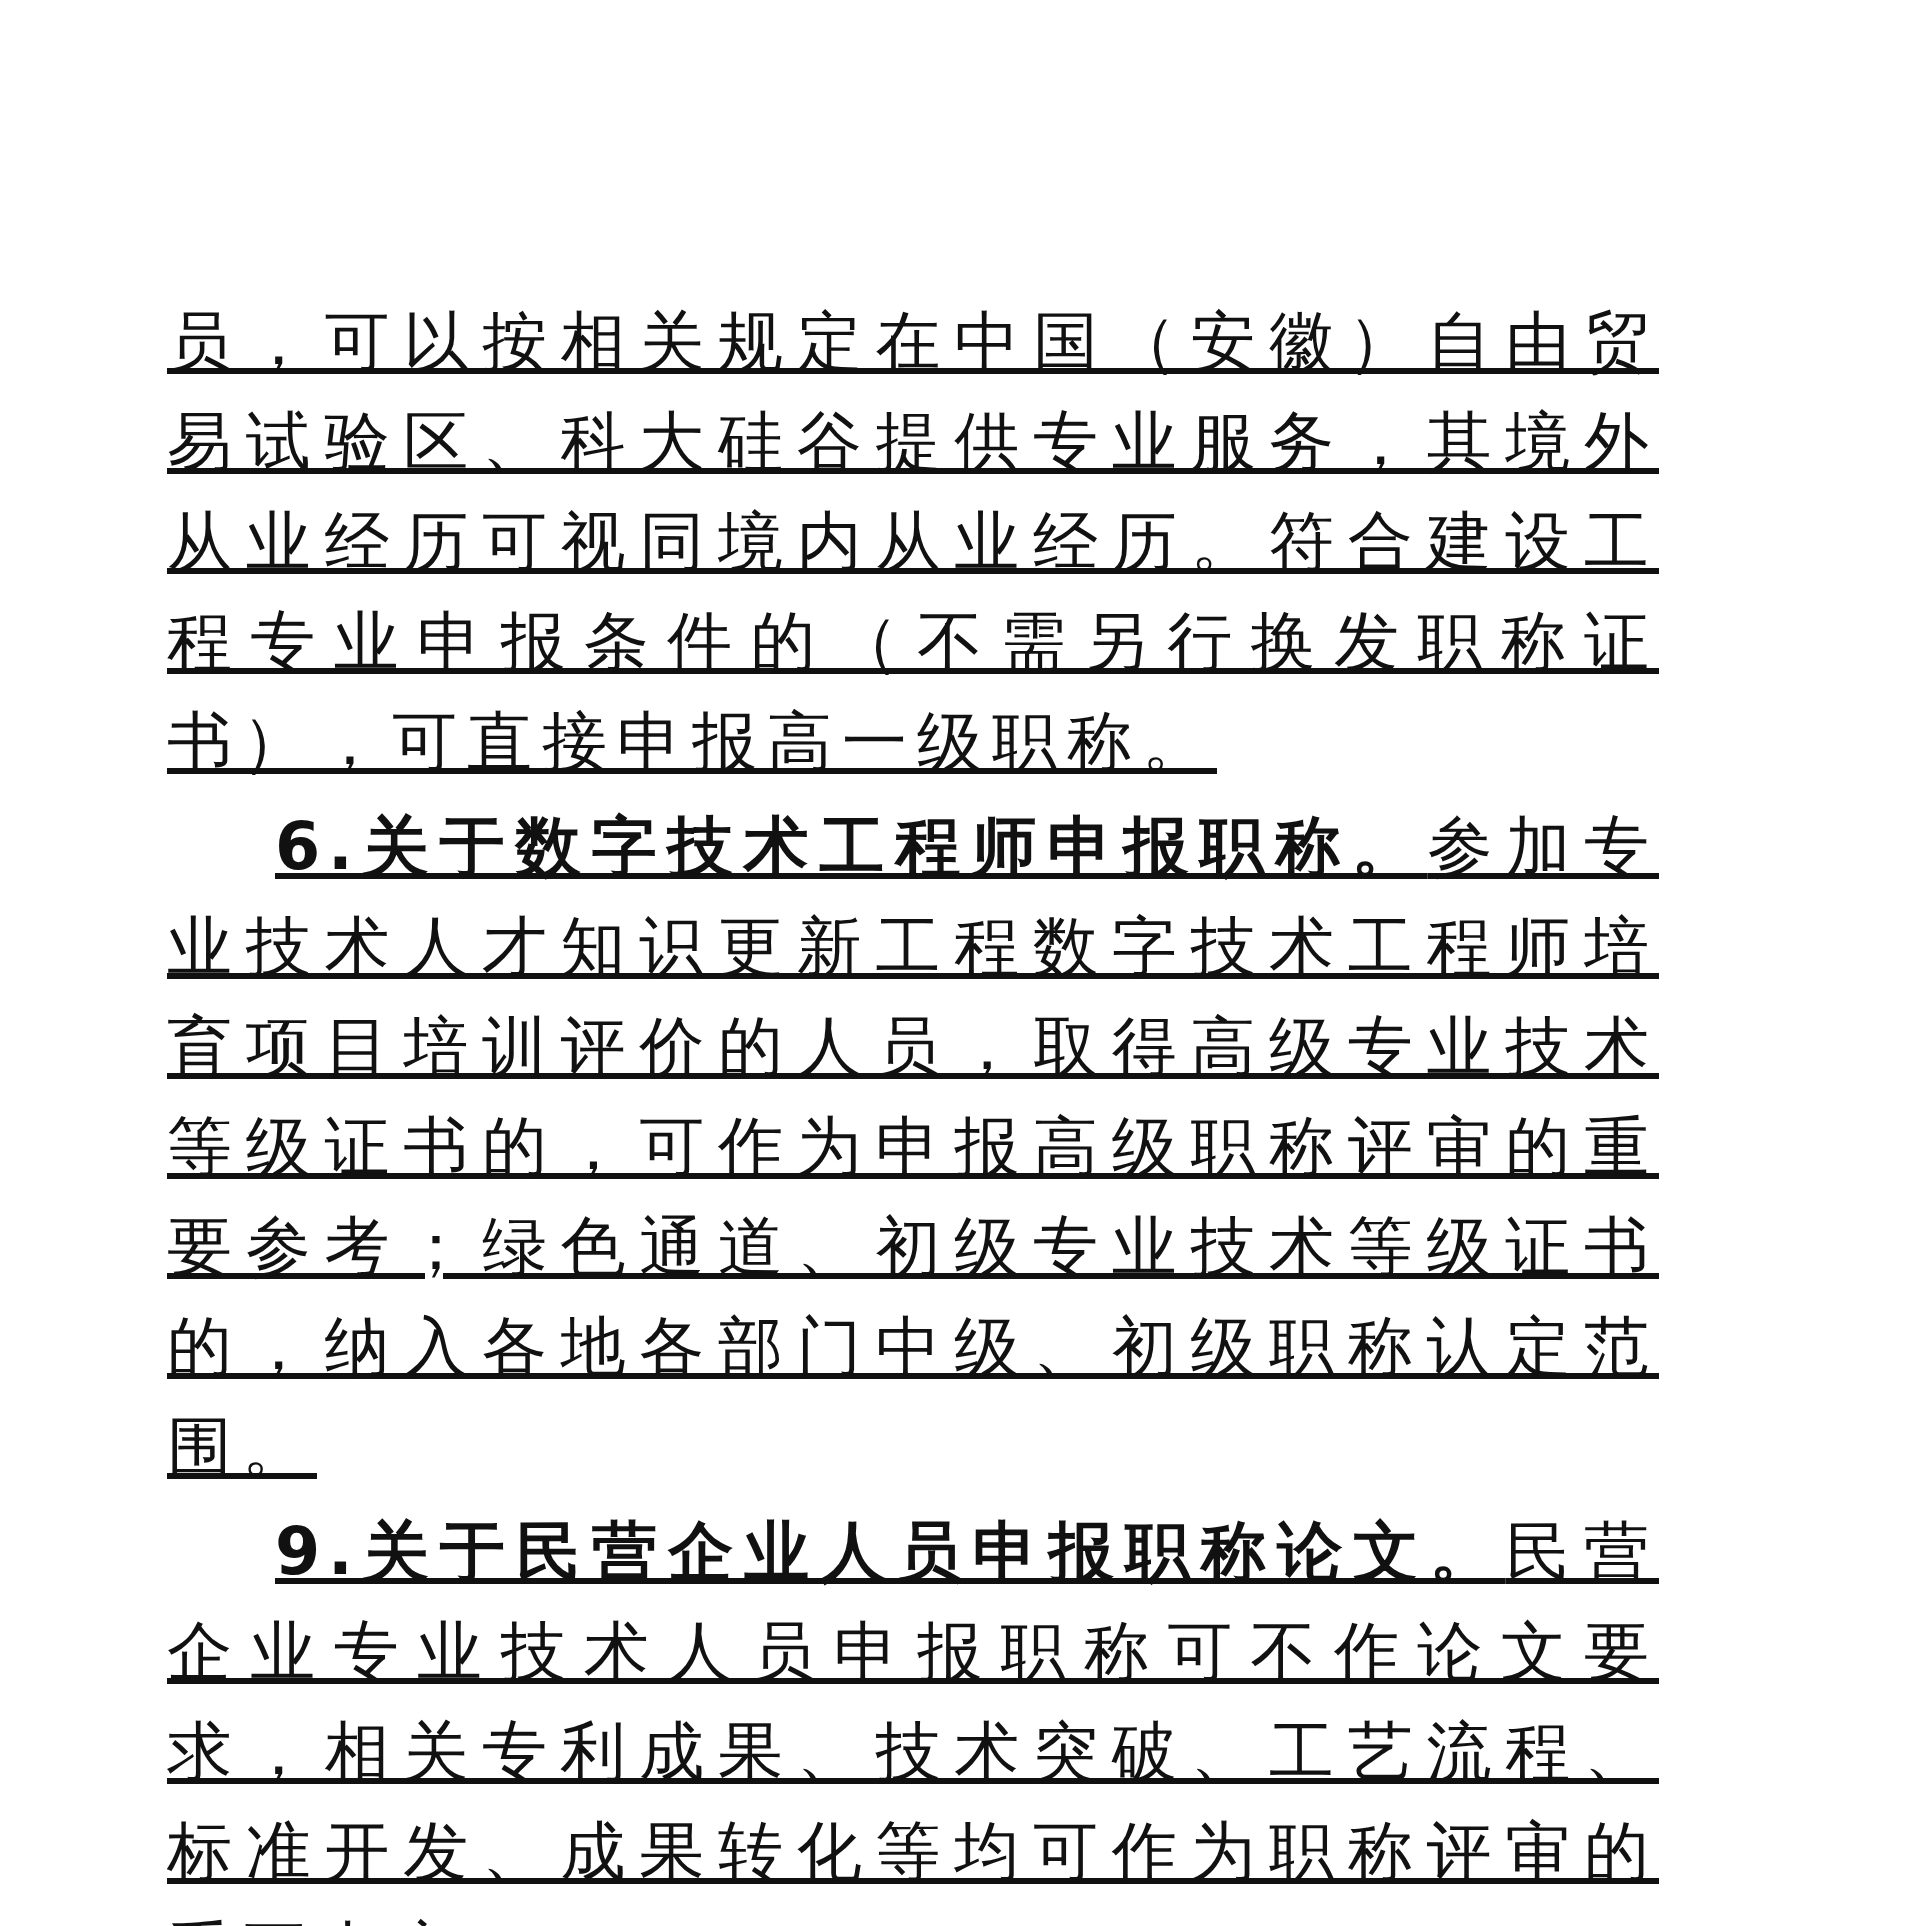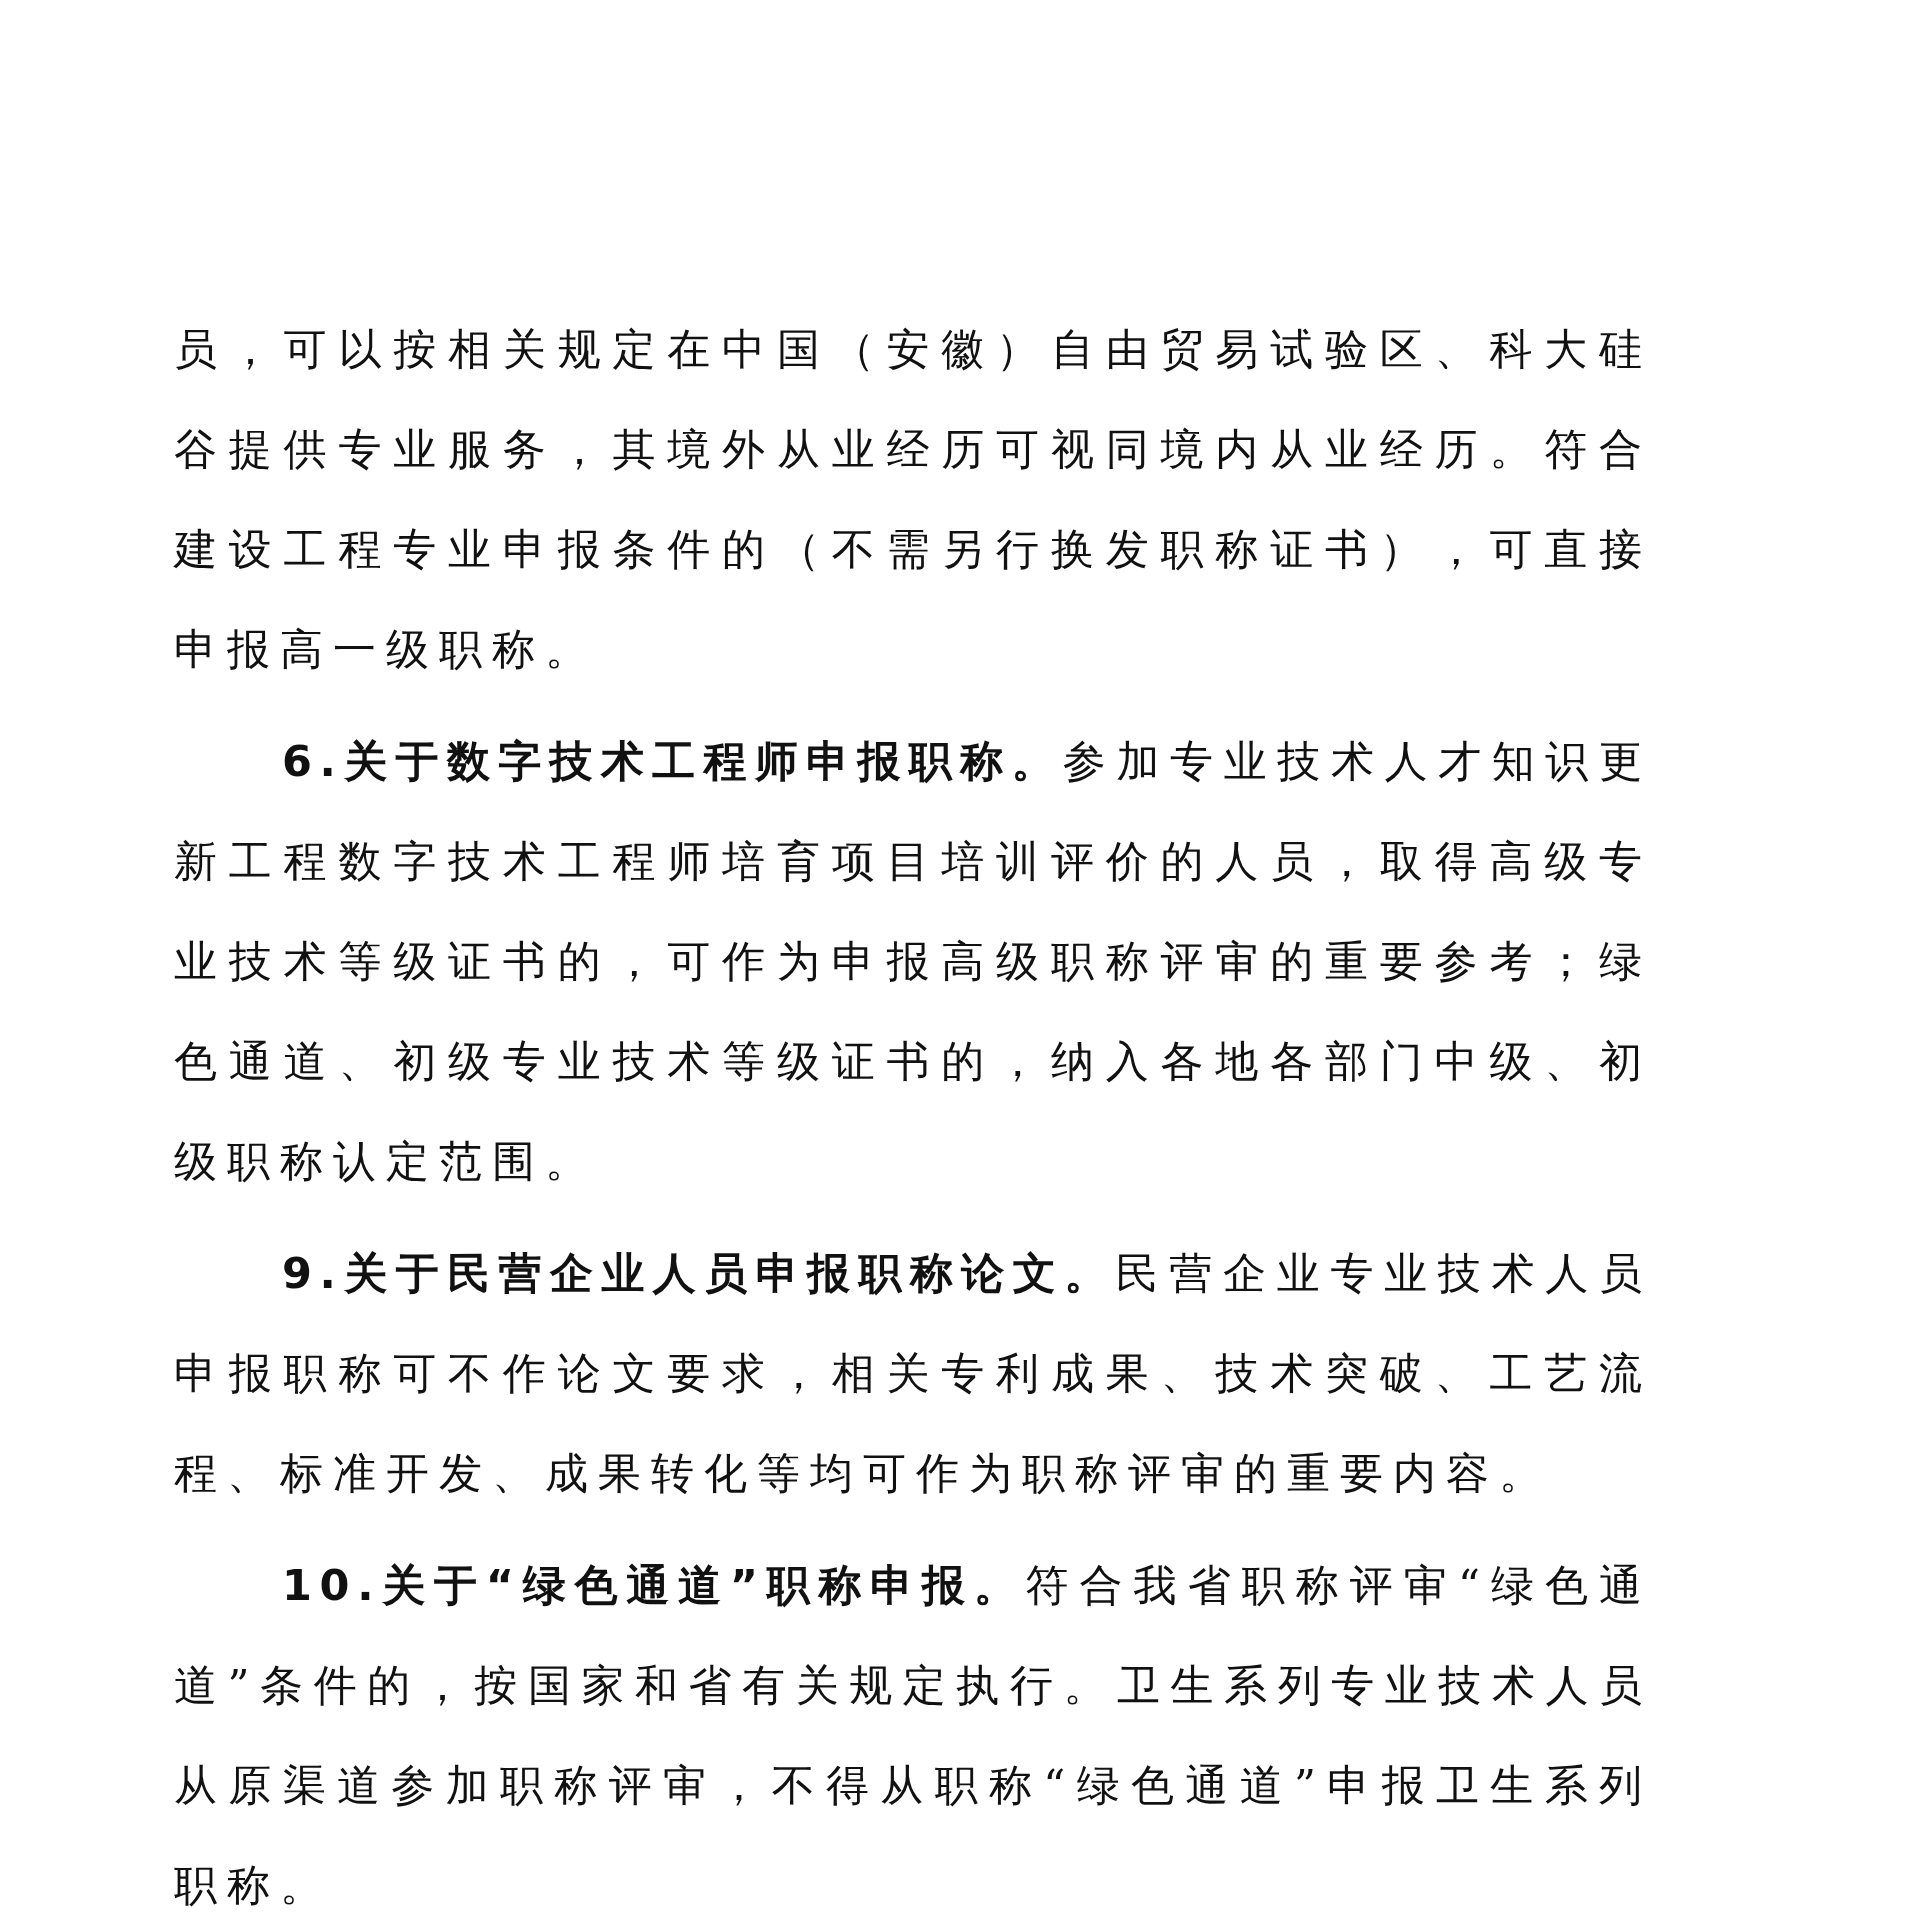--- a/index.html
+++ b/index.html
@@ -15,27 +15,28 @@
       font-family: "DejaVu Serif", "Liberation Serif", serif;
       color: #111111;
     }
     .page {
       position: absolute;
       left: 162px;
       top: 287px;
       width: 1502px;
     }
     .para {
-      margin: 12px;
-      font-size: 43px;
+      margin: 5px;
+      font-size: 65px;
       line-height: 100px;
       letter-spacing: 10px;
       text-align: justify;
       text-align-last: left;
       word-break: break-all;
+      text-decoration: underline;
     }
     .para.indent {
       text-indent: 108px;
     }
     .bold {
       font-weight: bold;
       font-family: "DejaVu Sans", "Liberation Sans", sans-serif;
       letter-spacing: 7.7px;
     }
   </style>

